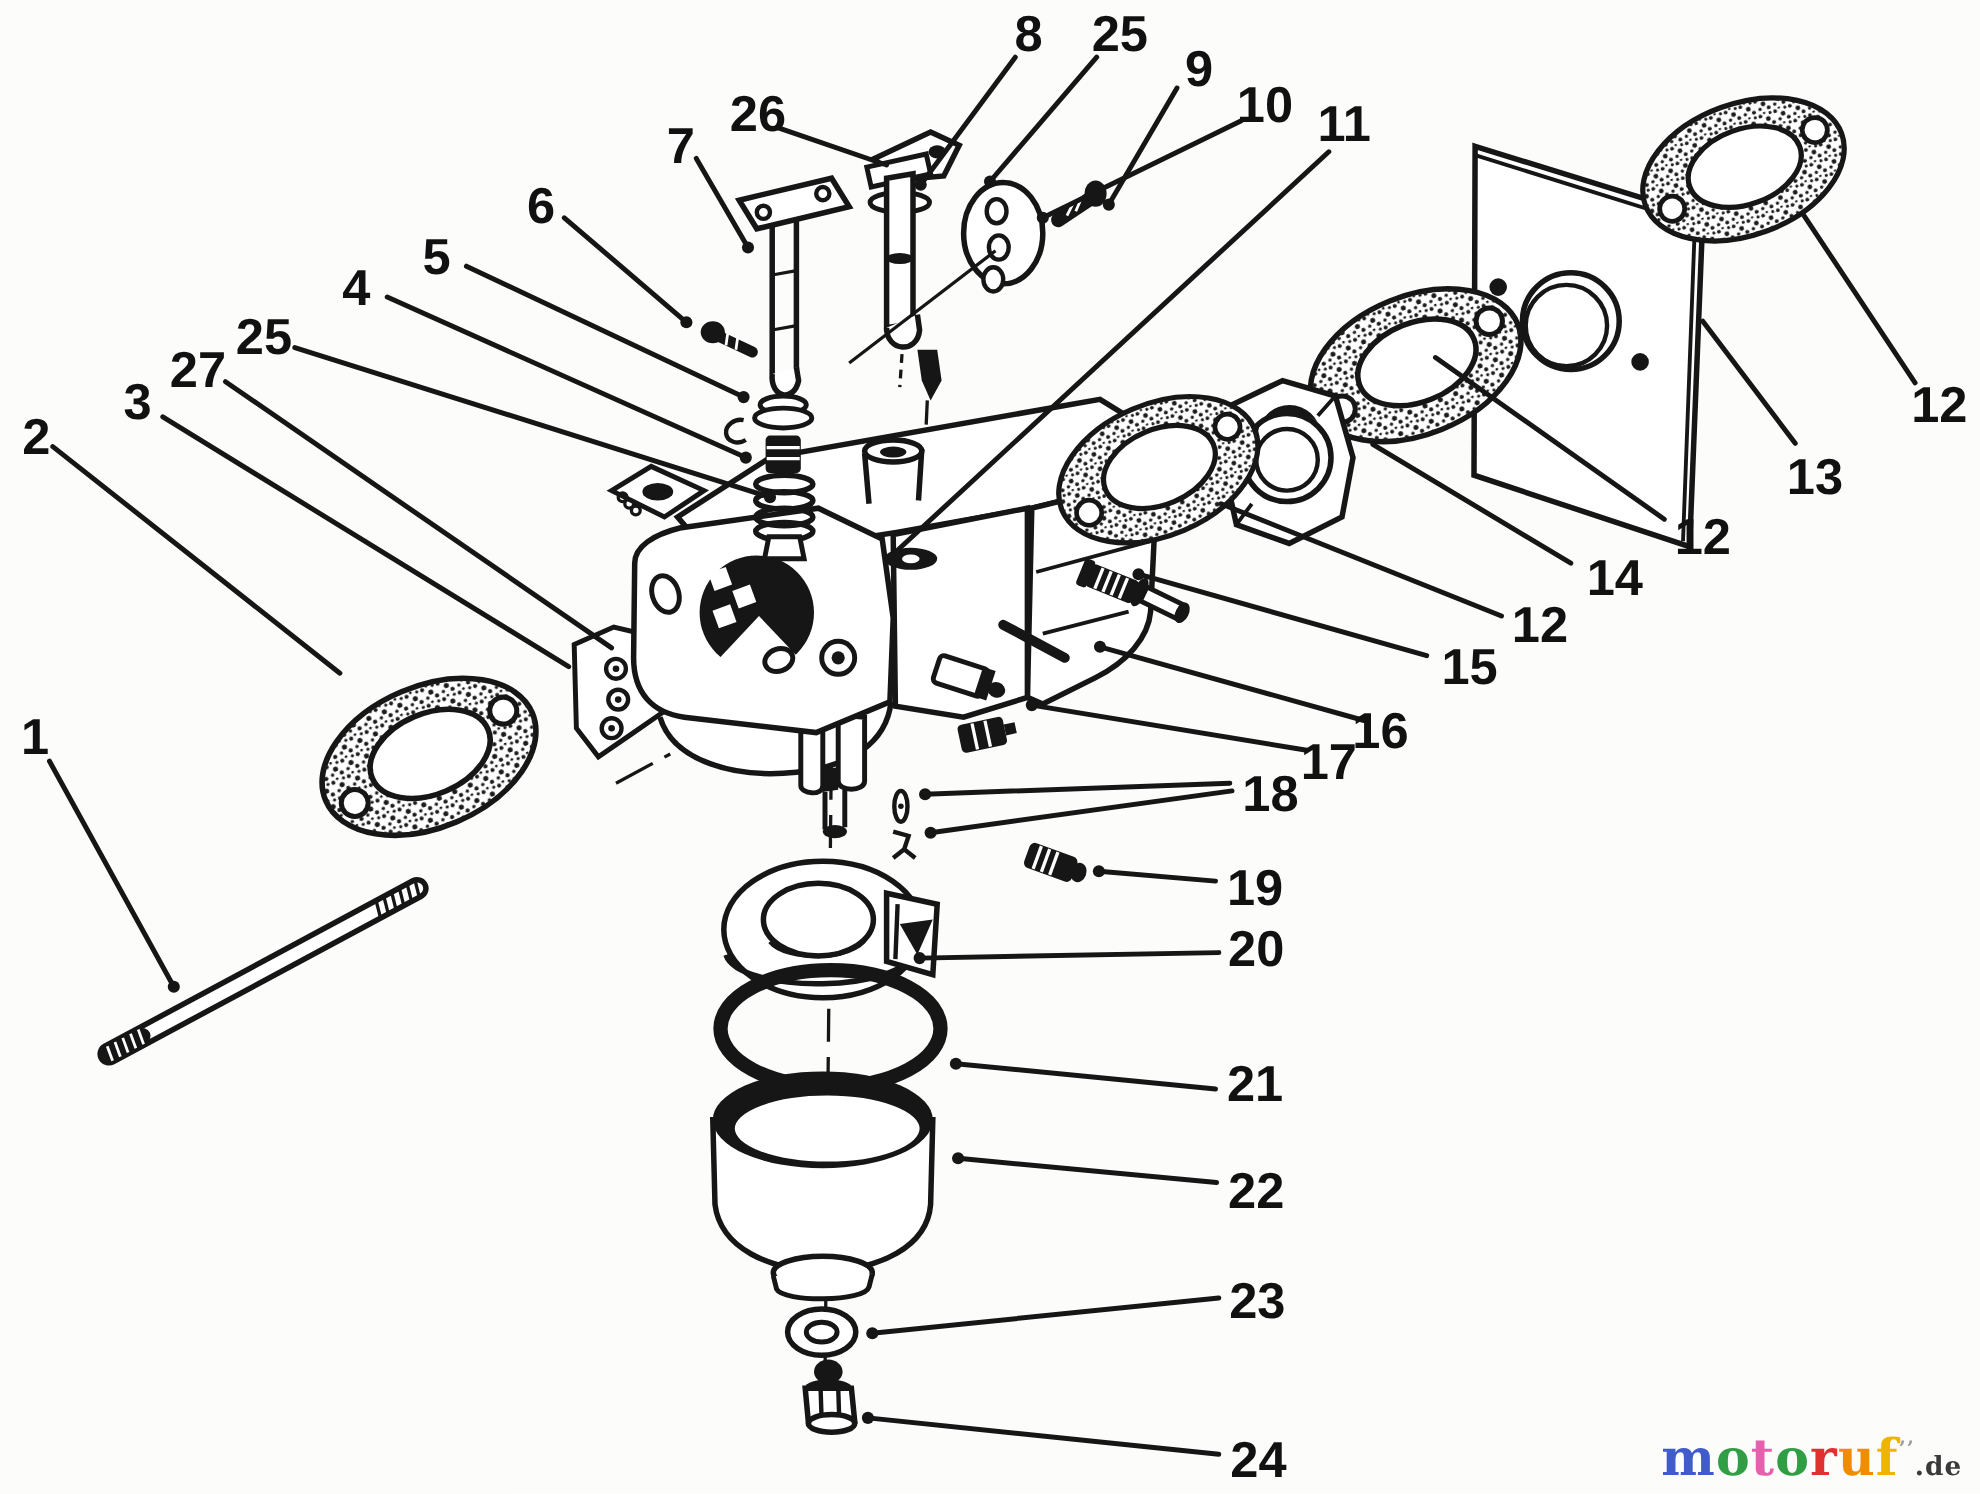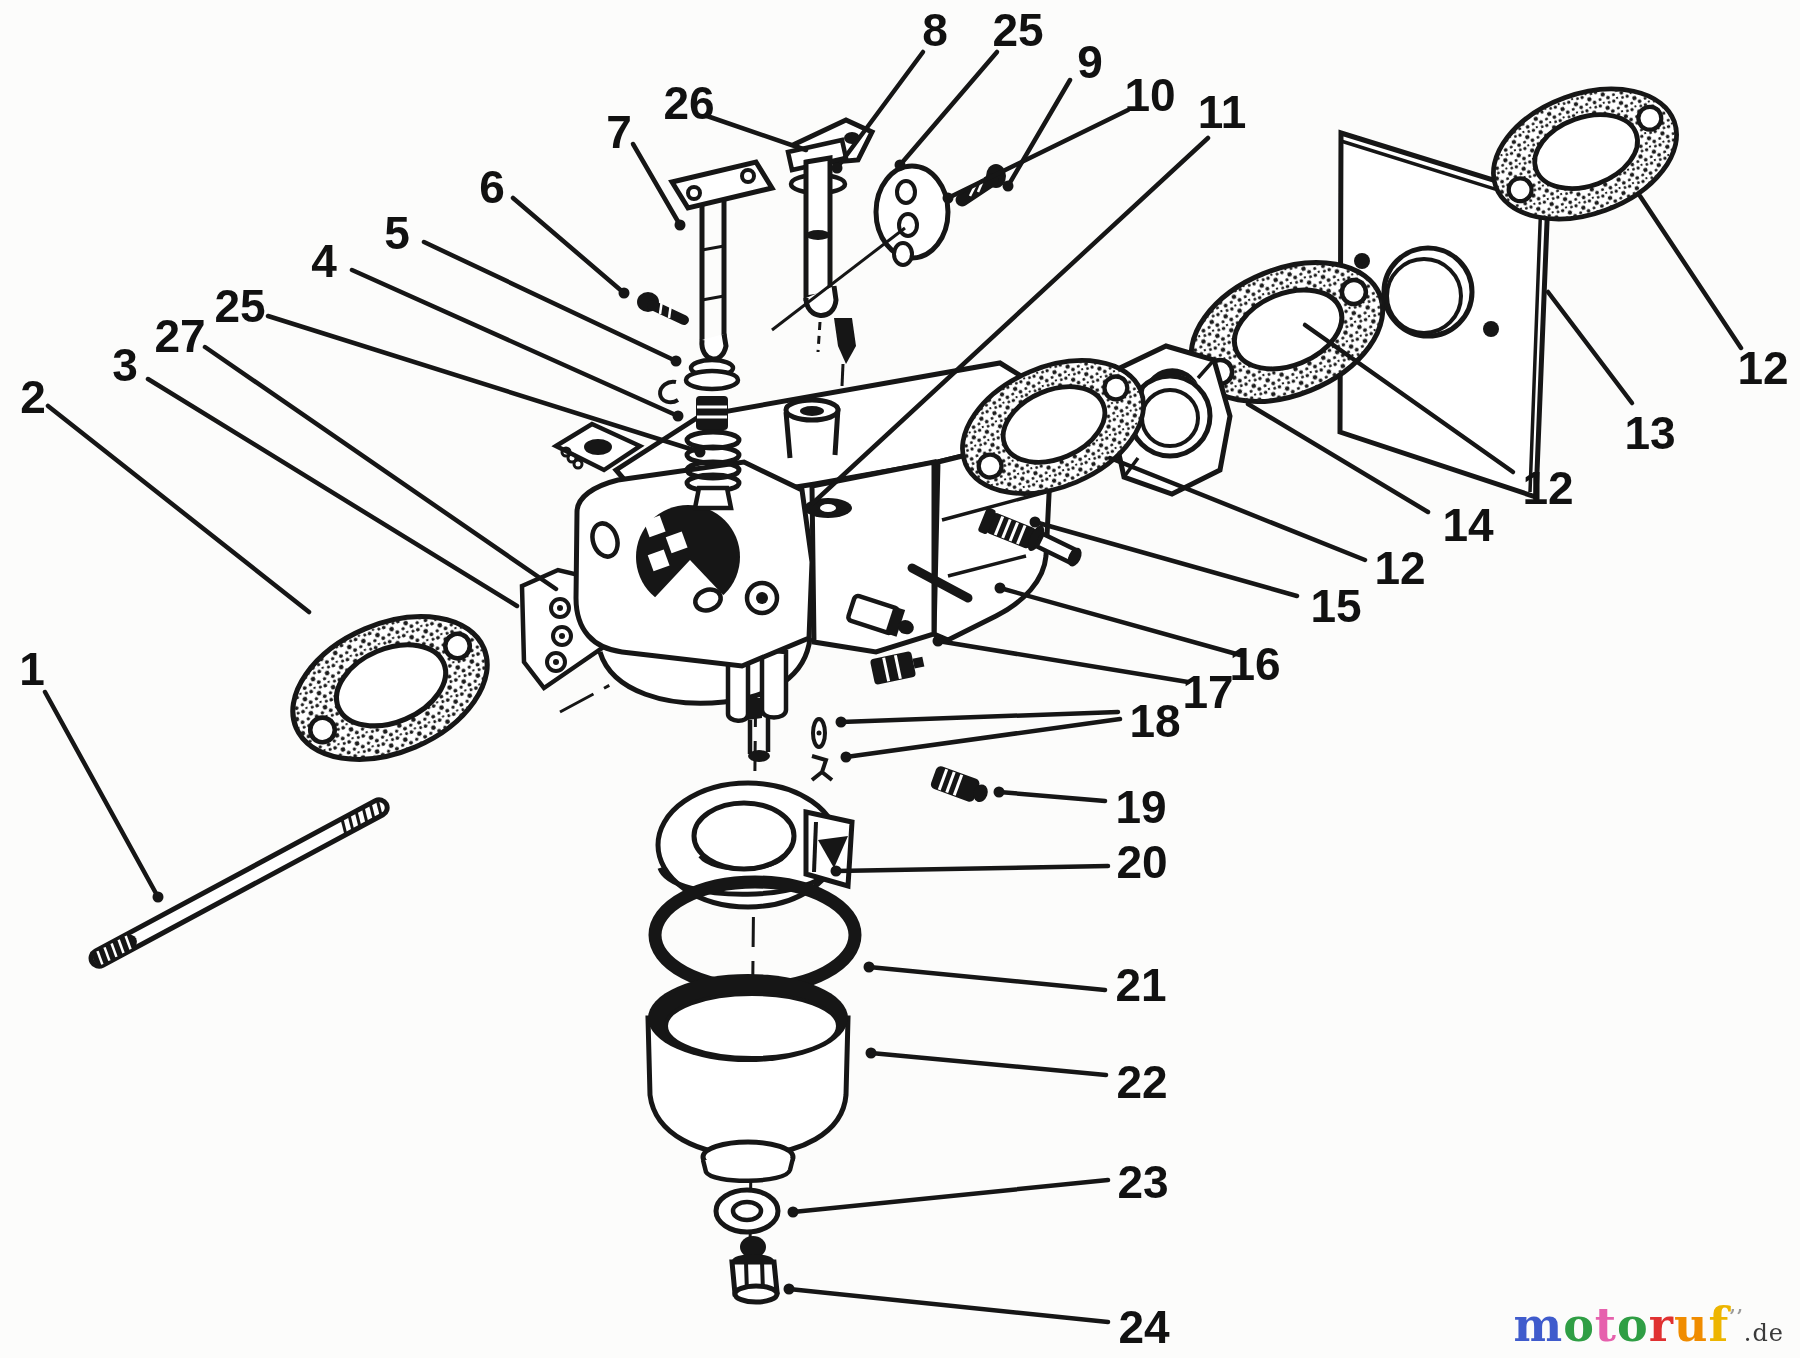--- a/index.html
+++ b/index.html
@@ -2,21 +2,21 @@
 <html><head>
 <meta charset="utf-8">
 <style>
   html,body{margin:0;padding:0;background:#ffffff;}
   .stage{position:relative;width:1800px;height:1358px;background:#fcfcfb;overflow:hidden;
          font-family:"Liberation Sans", sans-serif;}
   .stage svg{position:absolute;left:0;top:0;}
   .callout-num{font-family:"Liberation Sans", sans-serif;font-weight:700;font-size:46px;fill:#111;}
   .watermark{position:absolute;right:16px;bottom:6px;font-family:"DejaVu Serif", serif;
              font-weight:700;font-size:46px;letter-spacing:1px;user-select:none;}
-  .watermark .suffix{font-size:24px;color:#3a3a3a;font-weight:400;}
+  .watermark .suffix{font-size:24px;color:#3a3a3a;font-weight:700;}
   .watermark .mark{font-size:18px;color:#9a9a9a;vertical-align:18px;}
 </style>
 </head>
 <body>
 
 <div class="stage">
 <svg width="1800" height="1358" viewBox="0 0 1800 1358">
   <defs>
     <pattern id="stip" width="15" height="15" patternUnits="userSpaceOnUse">
       <circle cx="2.5" cy="3" r="1.8" fill="#1c1c1c"></circle>

